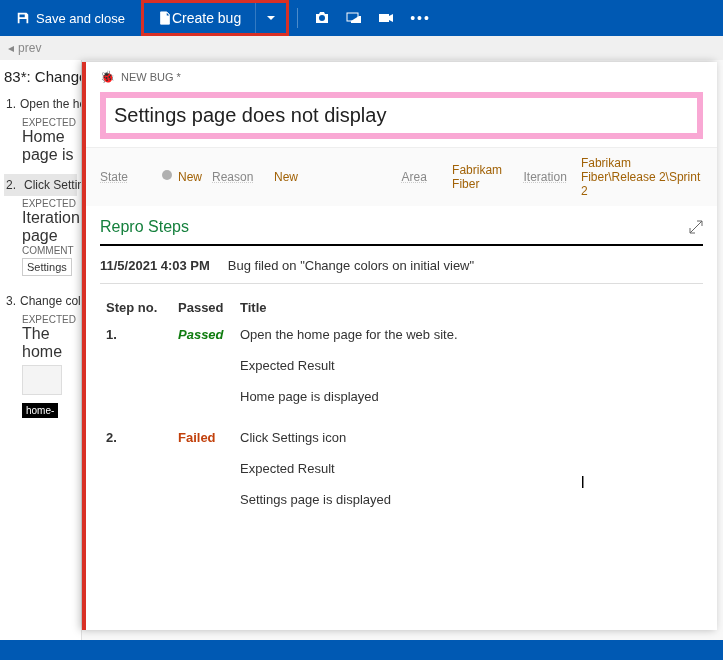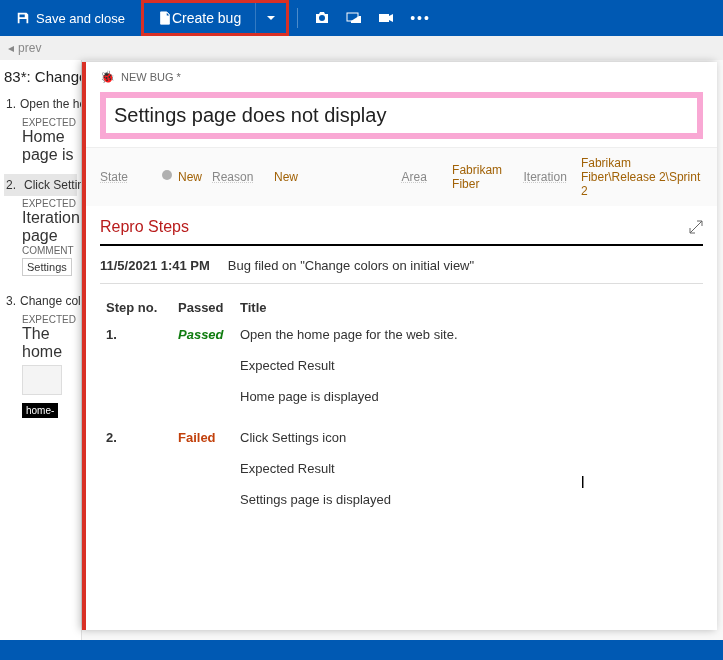--- a/index.html
+++ b/index.html
@@ -238,21 +238,21 @@
       height: 10px;
       border-radius: 50%;
       background: #b0b0b0;
     }
     .repro-header {
       display: flex;
       justify-content: space-between;
       align-items: center;
       padding: 12px 14px 8px 14px;
       font-size: 16px;
-      color: #b91c1c;
+      color: #15803d;
     }
     .repro-body {
       padding: 0 14px;
       flex: 1;
       overflow: hidden;
     }
     .repro-divider {
       height: 2px;
       background: #000;
       margin-bottom: 6px;
@@ -417,21 +417,21 @@
   </div>
   <div class="repro-header">
     <span>Repro Steps</span>
     <svg width="14" height="14" viewBox="0 0 14 14" fill="none" stroke="#666" stroke-width="1">
         <path d="M1 13L13 1M8 1h5v5M6 13H1V8"></path>
       </svg>
   </div>
   <div class="repro-body">
     <div class="repro-divider"></div>
     <div class="repro-meta">
-      <span class="repro-timestamp">11/5/2021 1:41 PM</span>
+      <span class="repro-timestamp">11/5/2021 4:03 PM</span>
       <span>Bug filed on "Change colors on initial view"</span>
     </div>
     <table class="repro-table">
       <thead>
         <tr>
           <th>Step no.</th>
           <th>Passed</th>
           <th>Title</th>
         </tr>
       </thead>

